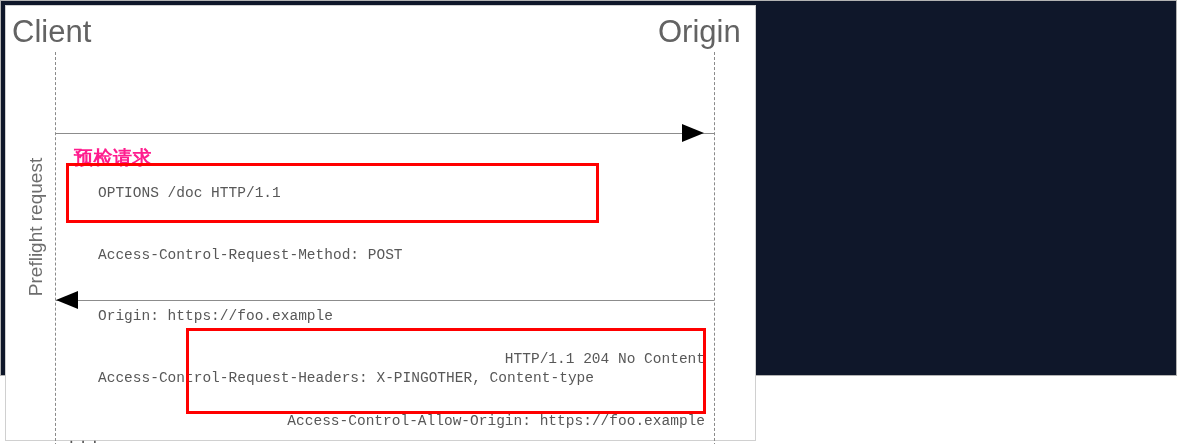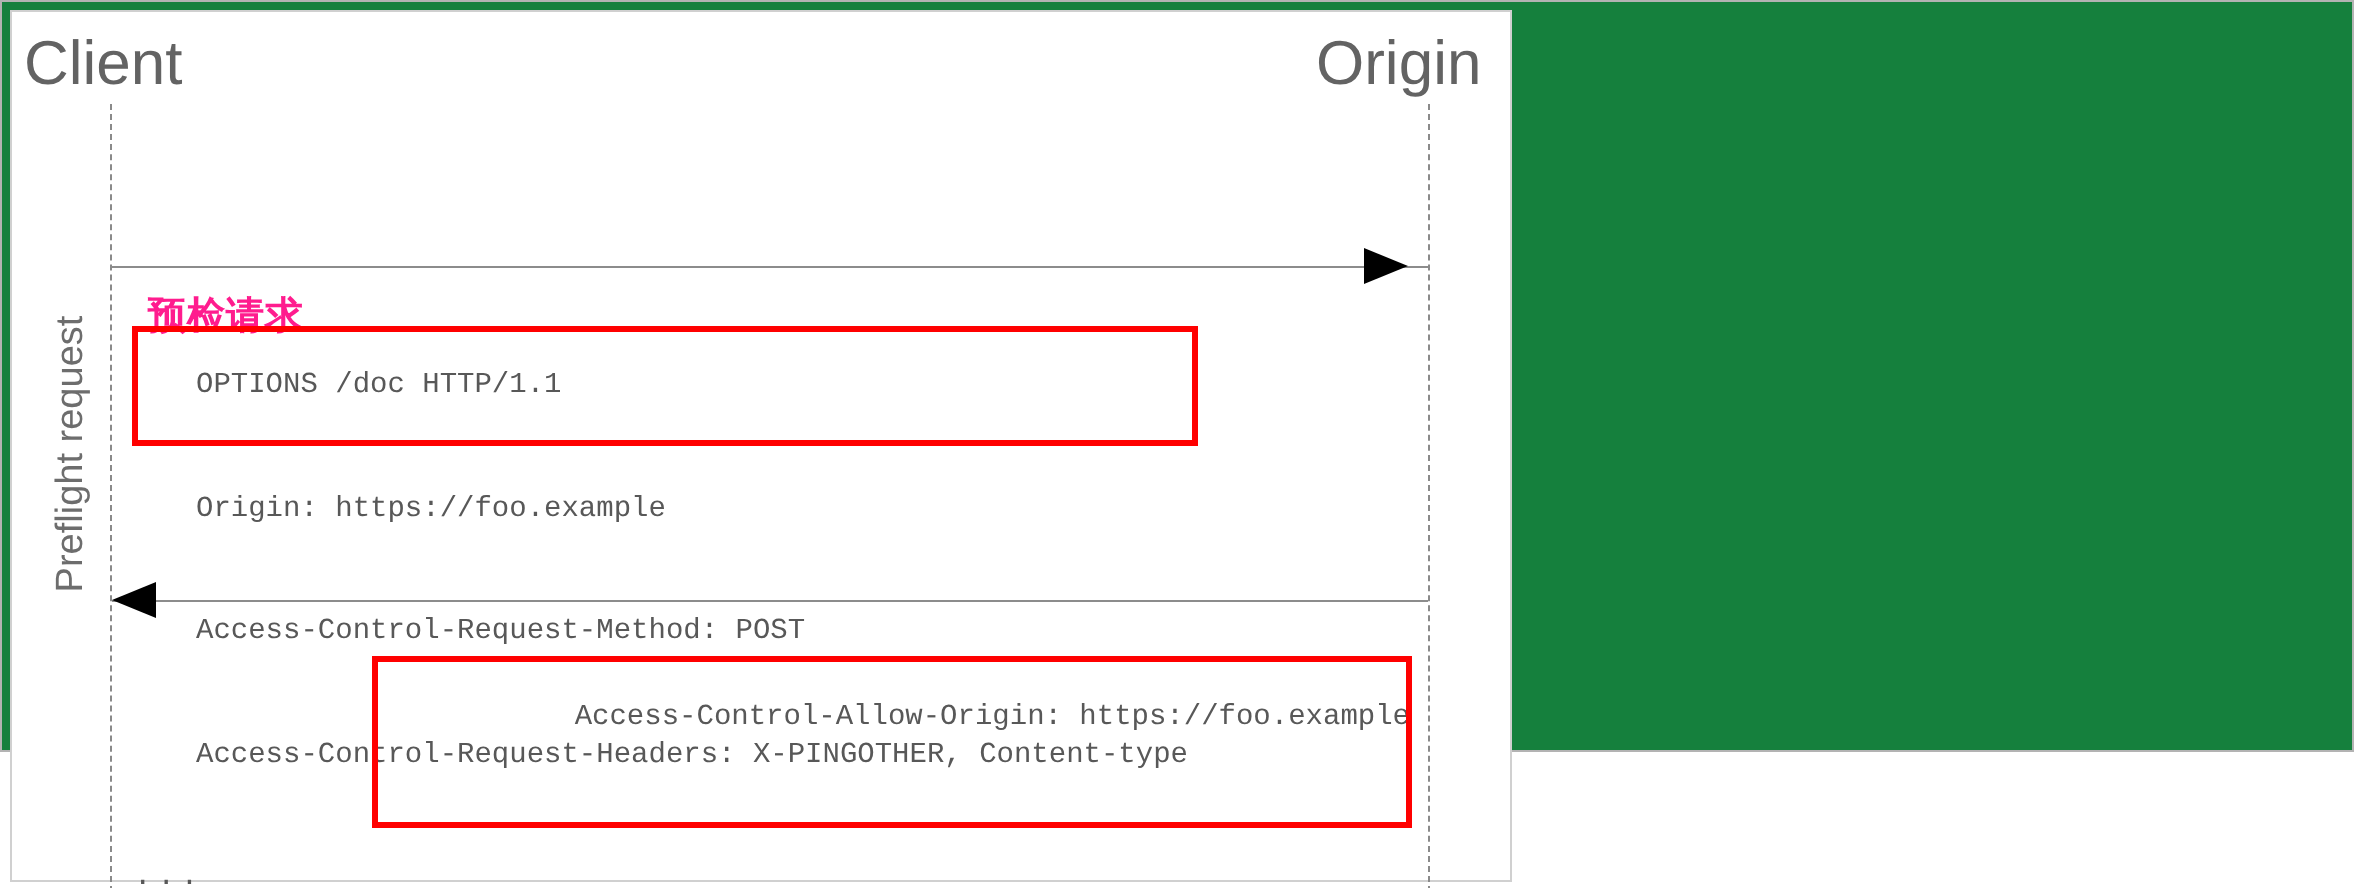--- a/index.html
+++ b/index.html
@@ -13,21 +13,21 @@
     font-family: "Liberation Sans", sans-serif;
     overflow: hidden;
   }
 
   #page {
     position: relative;
     width: 1177px;
     height: 376px;
     box-sizing: border-box;
     border: 1px solid #b3b3b3;
-    background: #15803d;
+    background: #0f172a;
   }
 
   
   #diagram-frame {
     position: absolute;
     left: 4px;
     top: 4px;
     width: 751px;
     height: 436px;
     box-sizing: border-box;
@@ -161,27 +161,28 @@
     <div id="annotation-preflight">预检请求</div>
 
     <div class="arrow-line" id="arrow-request-line"></div>
     <div class="arrow-head right" id="arrow-request-head"></div>
 
     <div class="arrow-line" id="arrow-response-line"></div>
     <div class="arrow-head left" id="arrow-response-head"></div>
 
     <div class="msg-block" id="request-block">
       <span class="msg-line">OPTIONS /doc HTTP/1.1</span>
+      <span class="msg-line">Access-Control-Request-Method: POST</span>
       <span class="msg-line">Origin: https://foo.example</span>
-      <span class="msg-line">Access-Control-Request-Method: POST</span>
       <span class="msg-line">Access-Control-Request-Headers: X-PINGOTHER, Content-type</span>
       <span class="ellipsis-line">...</span>
     </div>
 
     <div class="msg-block" id="response-block">
+      <span class="msg-line">HTTP/1.1 204 No Content</span>
       <span class="msg-line">Access-Control-Allow-Origin: https://foo.example</span>
       
       
       
       
     </div>
 
     <div class="highlight-box" id="highlight-request"></div>
     <div class="highlight-box" id="highlight-response"></div>
 

